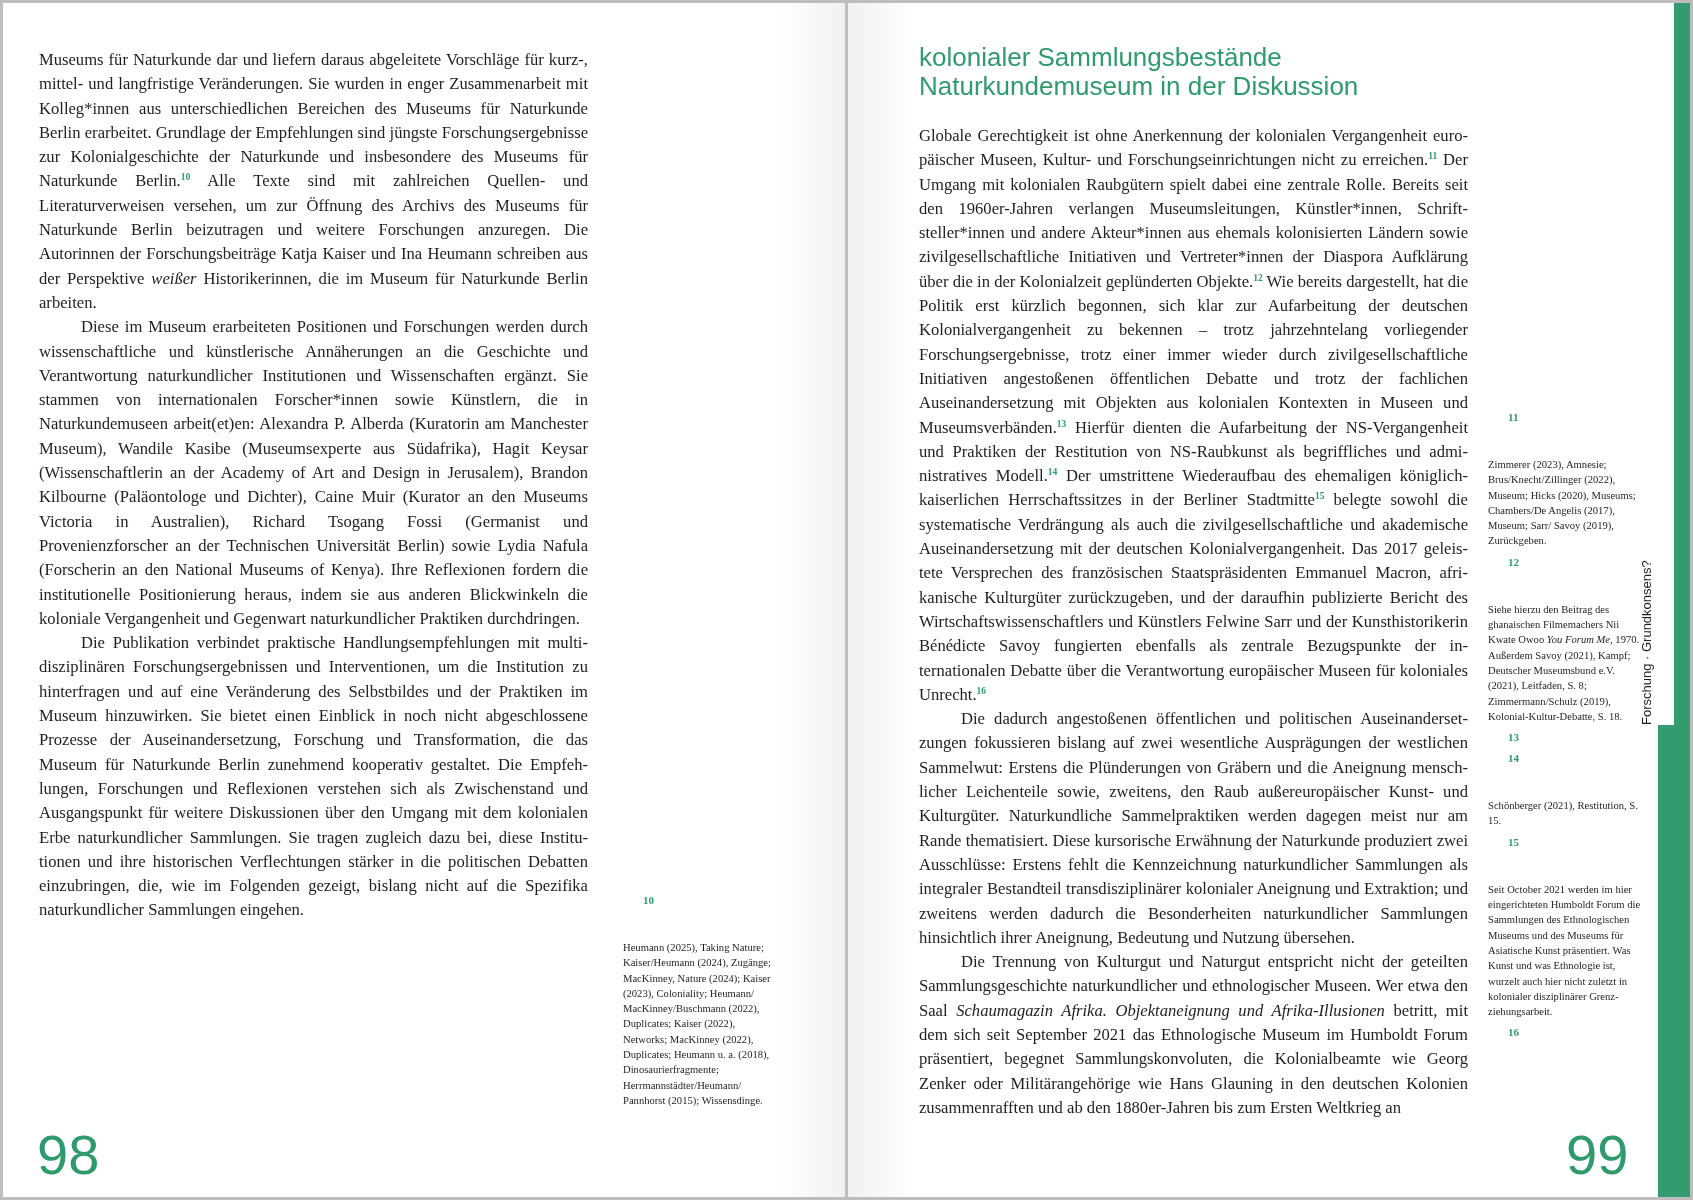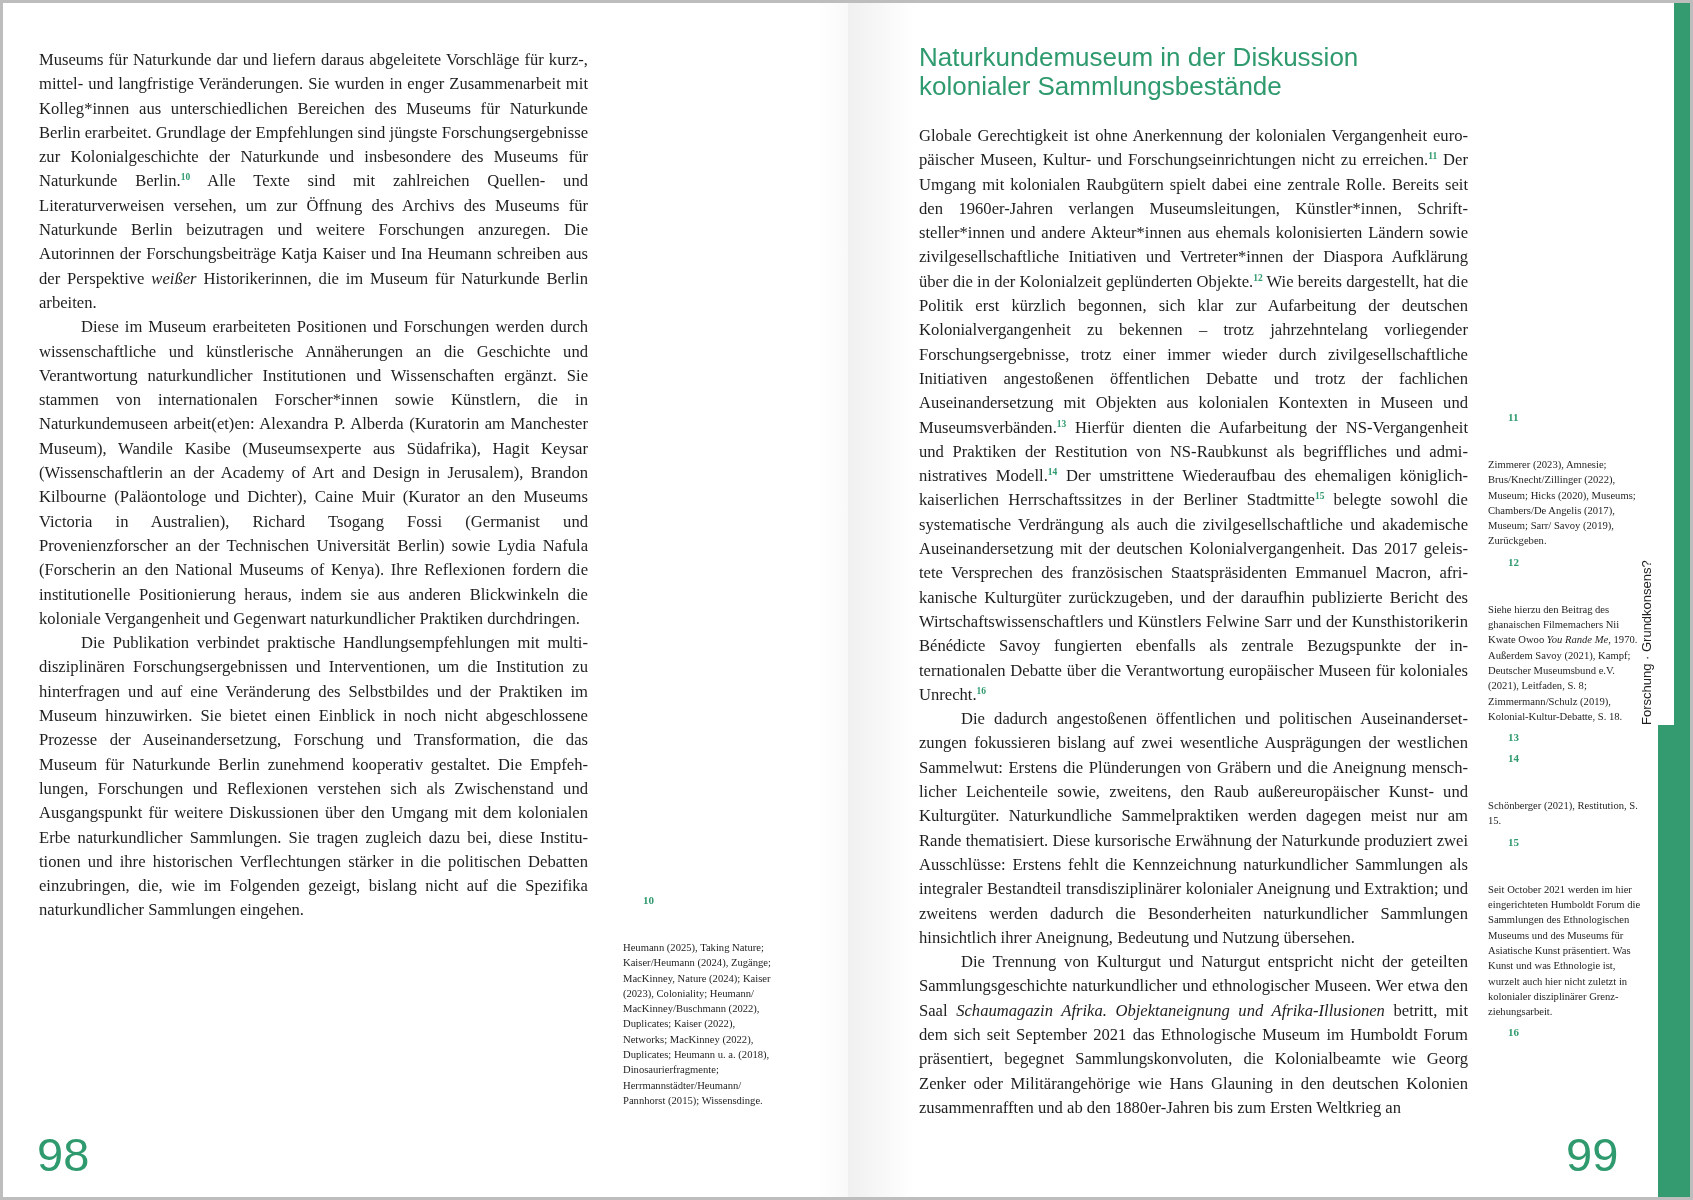--- a/index.html
+++ b/index.html
@@ -6,21 +6,21 @@
   body {
     width: 1693px; height: 1200px; position: relative; overflow: hidden;
     background: #bdbdbd;
     font-family: "Liberation Serif", "DejaVu Serif", serif;
     color: #1e1e1e;
   }
   .page {
     position: absolute; top: 3px; height: 1194px; background: #ffffff; overflow: hidden;
   }
   #page-left { left: 3px; width: 842px;
-    background: linear-gradient(to right, #ffffff 0%, #ffffff 92%, #f1f1f1 100%); padding-left: 43px; }
+    background: linear-gradient(to right, #ffffff 0%, #ffffff 92%, #f1f1f1 100%); }
   #page-right { left: 848px; width: 842px;
     background: linear-gradient(to right, #f0f0f0 0%, #ffffff 8%, #ffffff 100%); }
 
   .body-col {
     position: absolute; font-size: 16.6px; line-height: 24.3px;
     text-align: justify; hyphens: manual;
   }
   #left-col { left: 36px; top: 45px; width: 549px; }
   #right-col { left: 71px; top: 121px; width: 549px; }
   .body-col p { margin: 0; }
@@ -44,21 +44,21 @@
   .note { margin: 0 0 6px 0; }
   .note-num {
     display: block; color: #2f9a6e; font-weight: bold; font-size: 11px;
     padding-left: 20px; line-height: 15px;
   }
   .note-text { display: block; margin-top: 32px; }
 
   .folio {
     position: absolute; top: 1130px;
     font-family: "Liberation Sans", "DejaVu Sans", sans-serif;
-    color: #2f9a6e; font-size: 47px; line-height: 44px;
+    color: #2f9a6e; font-size: 56px; line-height: 44px;
   }
   #folio-left { left: 34px; }
   #folio-right { left: 718px; }
 
   .green-bar {
     position: absolute; top: 0; right: 0; width: 16px; height: 1194px; background: #349a6f;
   }
   .green-bar-wide {
     position: absolute; top: 722px; right: 0; width: 32px; height: 472px; background: #349a6f;
   }
@@ -84,38 +84,38 @@
       <span class="note-num">10</span>
       <span class="note-text">Heumann (2025), Taking Nature; Kaiser/Heumann (2024), Zugänge; MacKinney, Nature (2024); Kaiser (2023), Coloniality; Heumann/ MacKinney/Buschmann (2022), Duplicates; Kaiser (2022), Networks; MacKin­ney (2022), Duplicates; Heumann u. a. (2018), Dinosaurierfragmente; Herrmannstädter/Heumann/ Pannhorst (2015); Wissens­dinge.</span>
     </div>
   </div>
 
   <div class="folio" id="folio-left">98</div>
 </div>
 
 <div class="page" id="page-right">
   <h2 class="heading" style="margin:0;">
+    <span>kolonialer Sammlungsbestände</span>
     <span>Naturkundemuseum in der Diskussion</span>
-    <span>kolonialer Sammlungsbestände</span>
   </h2>
 
   <div class="body-col" id="right-col">
     <p><span>Globale Gerechtigkeit ist ohne Anerkennung der kolonialen Vergangenheit euro­päischer Museen, Kultur- und Forschungseinrichtungen nicht zu erreichen.</span><sup class="fn">11</sup><span> Der Umgang mit kolonialen Raubgütern spielt dabei eine zentrale Rolle. Bereits seit den 1960er-Jahren verlangen Museumsleitungen, Künstler*innen, Schrift­steller*innen und andere Akteur*innen aus ehemals kolonisierten Ländern sowie zivilgesellschaftliche Initiativen und Vertreter*innen der Diaspora Auf­klärung über die in der Kolonialzeit geplünderten Objekte.</span><sup class="fn">12</sup><span> Wie bereits dar­gestellt, hat die Politik erst kürzlich begonnen, sich klar zur Aufarbeitung der deutschen Kolonialvergangenheit zu bekennen – trotz jahrzehntelang vorlie­gender Forschungsergebnisse, trotz einer immer wieder durch zivilgesellschaft­liche Initiativen angestoßenen öffentlichen Debatte und trotz der fachlichen Auseinandersetzung mit Objekten aus kolonialen Kontexten in Museen und Museumsverbänden.</span><sup class="fn">13</sup><span> Hierfür dienten die Aufarbeitung der NS-Vergangenheit und Praktiken der Restitution von NS-Raubkunst als begriffliches und admi­nistratives Modell.</span><sup class="fn">14</sup><span> Der umstrittene Wiederaufbau des ehemaligen königlich-kaiserlichen Herrschaftssitzes in der Berliner Stadtmitte</span><sup class="fn">15</sup><span> belegte sowohl die systematische Verdrängung als auch die zivilgesellschaftliche und akademische Auseinandersetzung mit der deutschen Kolonialvergangenheit. Das 2017 geleis­tete Versprechen des französischen Staatspräsidenten Emmanuel Macron, afri­kanische Kulturgüter zurückzugeben, und der daraufhin publizierte Bericht des Wirtschaftswissenschaftlers und Künstlers Felwine Sarr und der Kunsthisto­rikerin Bénédicte Savoy fungierten ebenfalls als zentrale Bezugspunkte der in­ternationalen Debatte über die Verantwortung europäischer Museen für kolo­niales Unrecht.</span><sup class="fn">16</sup></p>
     <p class="indent">Die dadurch angestoßenen öffentlichen und politischen Auseinanderset­zungen fokussieren bislang auf zwei wesentliche Ausprägungen der westlichen Sammelwut: Erstens die Plünderungen von Gräbern und die Aneignung mensch­licher Leichenteile sowie, zweitens, den Raub außereuropäischer Kunst- und Kulturgüter. Naturkundliche Sammelpraktiken werden dagegen meist nur am Rande thematisiert. Diese kursorische Erwähnung der Naturkunde produziert zwei Ausschlüsse: Erstens fehlt die Kennzeichnung naturkundlicher Sammlun­gen als integraler Bestandteil transdisziplinärer kolonialer Aneignung und Extraktion; und zweitens werden dadurch die Besonderheiten naturkundlicher Sammlungen hinsichtlich ihrer Aneignung, Bedeutung und Nutzung übersehen.</p>
     <p class="indent"><span>Die Trennung von Kulturgut und Naturgut entspricht nicht der geteilten Sammlungsgeschichte naturkundlicher und ethnologischer Museen. Wer etwa den Saal </span><em>Schaumagazin Afrika. Objektaneignung und Afrika-Illusionen</em><span> betritt, mit dem sich seit September 2021 das Ethnologische Museum im Humboldt Forum präsentiert, begegnet Sammlungskonvoluten, die Kolonialbeamte wie Georg Zenker oder Militärangehörige wie Hans Glauning in den deutschen Kolo­nien zusammenrafften und ab den 1880er-Jahren bis zum Ersten Weltkrieg an</span></p>
   </div>
 
   <div class="notes" id="right-notes">
     <div class="note">
       <span class="note-num">11</span>
       <span class="note-text">Zimmerer (2023), Amnesie; Brus/Knecht/Zillinger (2022), Museum; Hicks (2020), Museums; Chambers/De Angelis (2017), Museum; Sarr/ Savoy (2019), Zurückgeben.</span>
     </div>
     <div class="note">
       <span class="note-num">12</span>
-      <span class="note-text"><span>Siehe hierzu den Beitrag des ghanaischen Filmemachers Nii Kwate Owoo </span><em>You Rande Me</em><span>, 1970. Außerdem Savoy (2021), Kampf; Deutscher Museums­bund e.V. (2021), Leitfaden, S. 8; Zimmermann/Schulz (2019), Kolonial-Kultur-Debatte, S. 18.</span></span>
+      <span class="note-text"><span>Siehe hierzu den Beitrag des ghanaischen Filmemachers Nii Kwate Owoo </span><em>You Forum Me</em><span>, 1970. Außerdem Savoy (2021), Kampf; Deutscher Museums­bund e.V. (2021), Leitfaden, S. 8; Zimmermann/Schulz (2019), Kolonial-Kultur-Debatte, S. 18.</span></span>
     </div>
     <div class="note">
       <span class="note-num">13</span>
     </div>
     <div class="note">
       <span class="note-num">14</span>
       <span class="note-text">Schönberger (2021), Restitution, S. 15.</span>
     </div>
     <div class="note">
       <span class="note-num">15</span>

